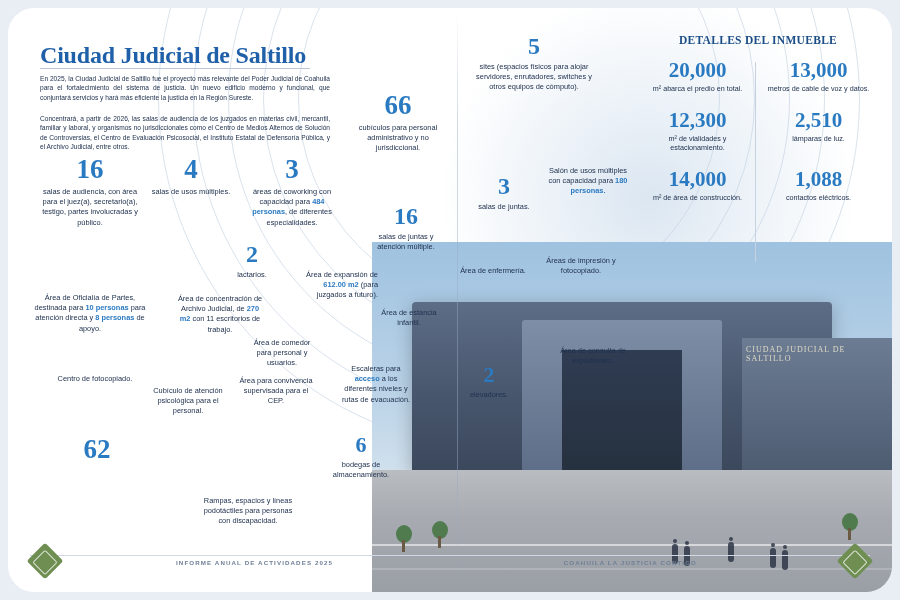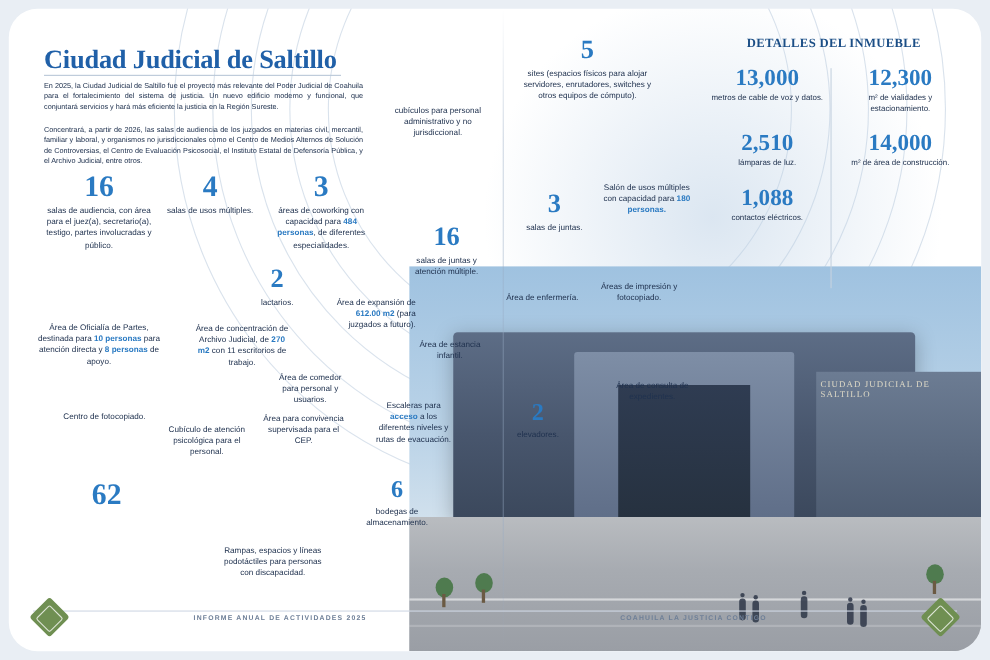--- a/index.html
+++ b/index.html
@@ -232,20 +232,21 @@
       <span class="num" style="font-size:27px;">4</span>
       <span class="txt">salas de usos múltiples.</span>
     </div>
 
     <div class="fact center" style="left:234px;top:148px;width:100px;">
       <span class="num" style="font-size:27px;">3</span>
       <span class="txt">áreas de coworking con capacidad para <b>484 personas</b>, de diferentes especialidades.</span>
     </div>
 
     <div class="fact center" style="left:344px;top:84px;width:92px;">
+      <span class="num" style="font-size:27px;">66</span>
       <span class="txt">cubículos para personal administrativo y no jurisdiccional.</span>
     </div>
 
     <div class="fact center" style="left:468px;top:26px;width:116px;">
       <span class="num" style="font-size:24px;">5</span>
       <span class="txt">sites (espacios físicos para alojar servidores, enrutadores, switches y otros equipos de cómputo).</span>
     </div>
 
     <div class="fact center" style="left:466px;top:166px;width:60px;">
       <span class="num" style="font-size:24px;">3</span>
@@ -329,20 +330,24 @@
     </div>
 
     <div class="fact center" style="left:192px;top:488px;width:96px;">
       <span class="txt" style="margin-top:0;">Rampas, espacios y líneas podotáctiles para personas con discapacidad.</span>
     </div>
 
     <div class="panel">
       <div class="panel-title">DETALLES DEL INMUEBLE</div>
       <div class="vdiv"></div>
       <div class="panel-grid">
+        <div class="cell">
+          <div class="n">20,000</div>
+          <div class="d">m² abarca el predio en total.</div>
+        </div>
         <div class="cell">
           <div class="n">13,000</div>
           <div class="d">metros de cable de voz y datos.</div>
         </div>
         <div class="cell">
           <div class="n">12,300</div>
           <div class="d">m² de vialidades y estacionamiento.</div>
         </div>
         <div class="cell">
           <div class="n">2,510</div>

